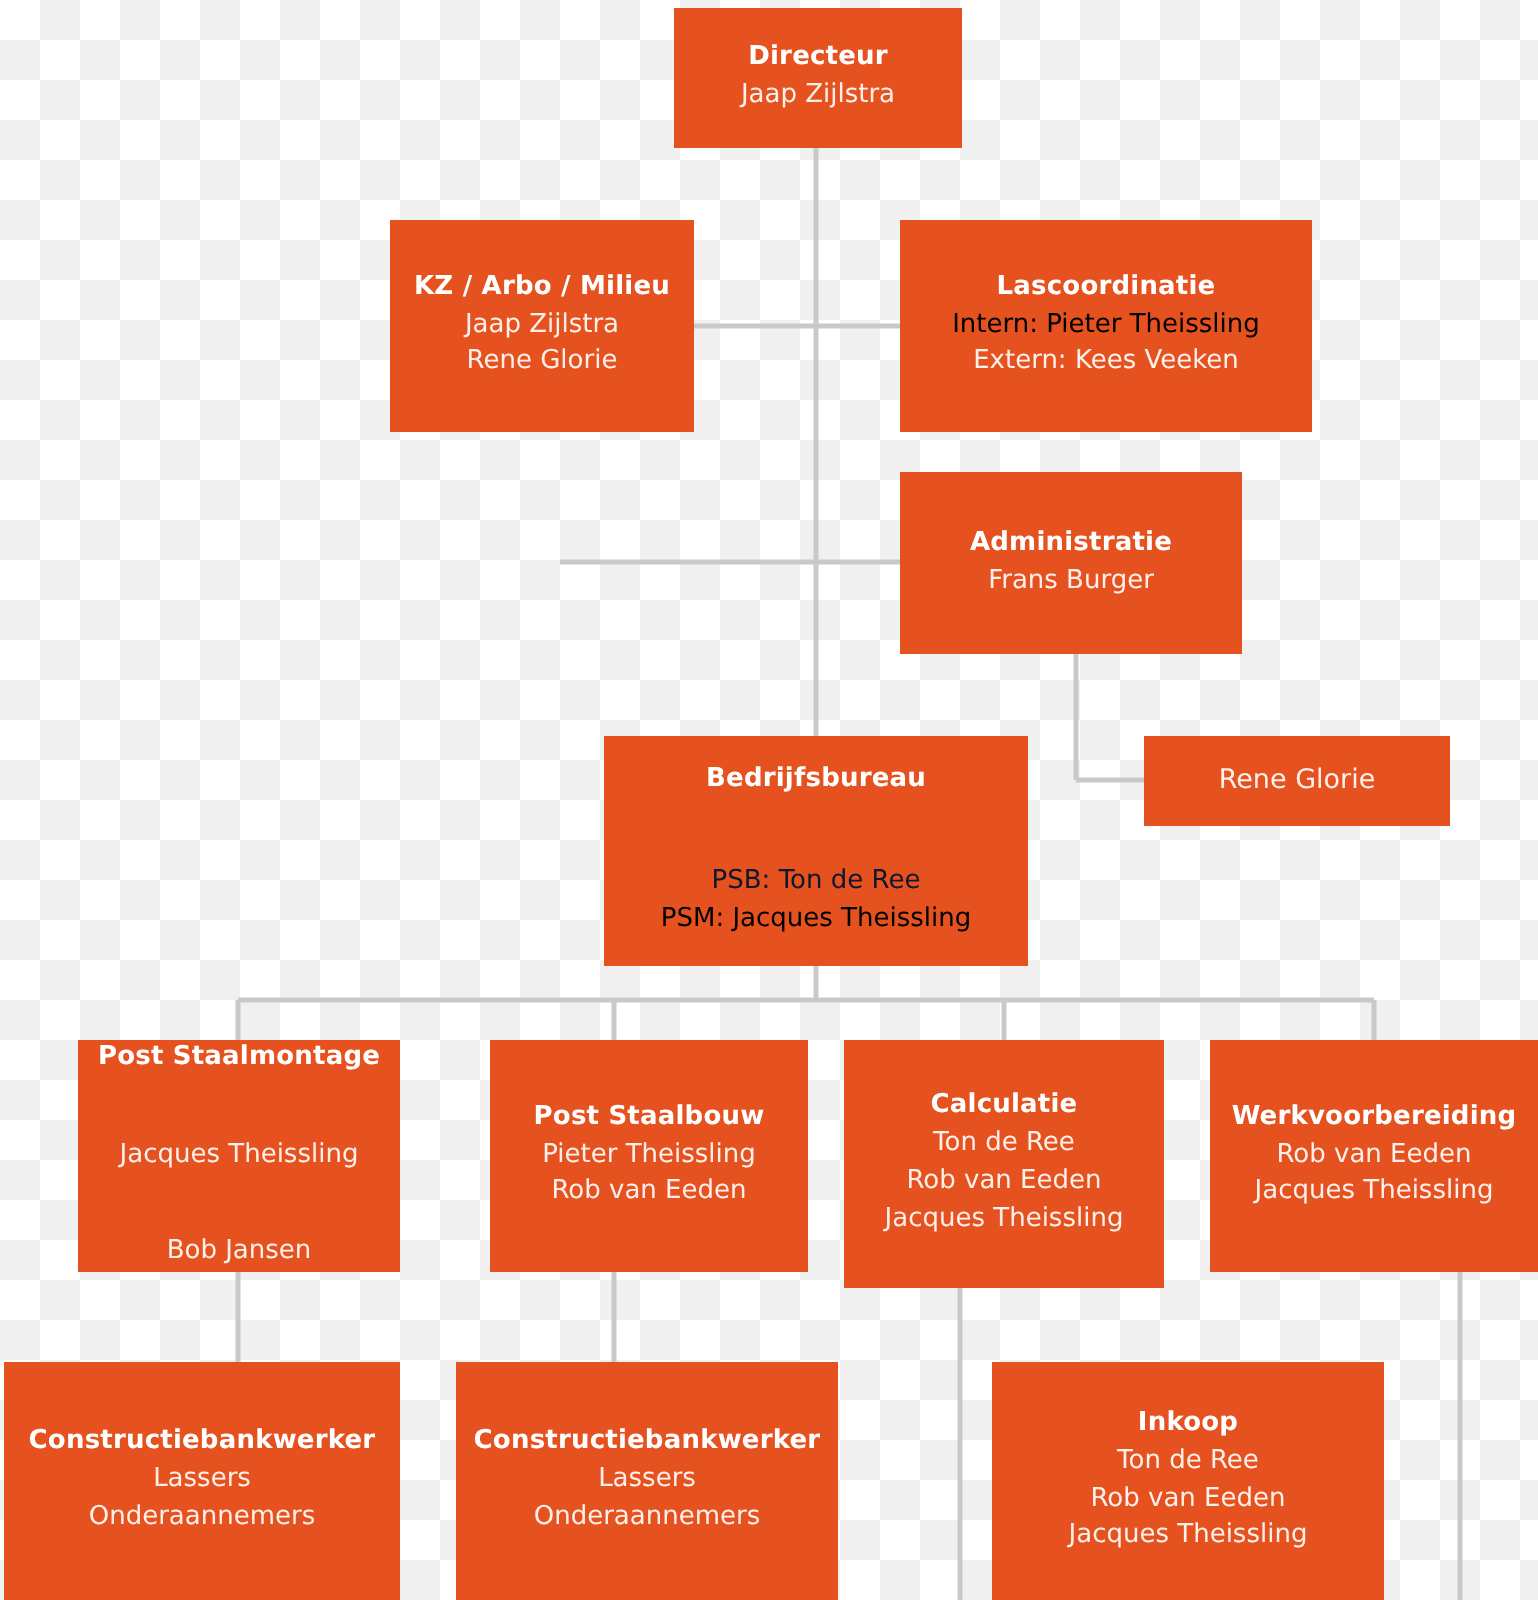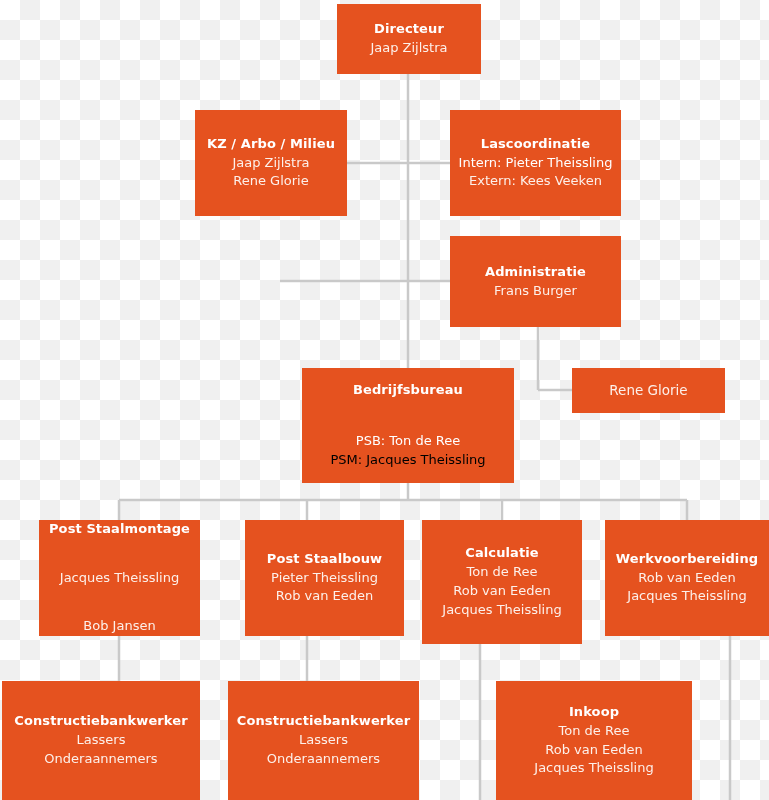--- a/index.html
+++ b/index.html
@@ -85,35 +85,35 @@
     </svg>
 <div class="node" style="left: 337px; top: 4px; width: 144px; height: 70px; background: rgb(229, 82, 31);">
       <div class="ttl">Directeur</div>
       <div class="ln" style="color: rgb(253, 240, 234);">Jaap Zijlstra</div>
     </div>
     <div class="node" style="left: 195px; top: 110px; width: 152px; height: 106px; background: rgb(229, 82, 31);">
       <div class="ttl">KZ / Arbo / Milieu</div>
       <div class="ln" style="color: rgb(253, 240, 234);">Jaap Zijlstra</div>
       <div class="ln" style="color: rgb(253, 240, 234);">Rene Glorie</div>
     </div>
-    <div class="node" style="left: 450px; top: 110px; width: 171px; height: 106px; background: rgb(229, 82, 31);">
+    <div class="node" style="left: 450px; top: 110px; width: 206px; height: 106px; background: rgb(229, 82, 31);">
       <div class="ttl">Lascoordinatie</div>
-      <div class="ln" style="color: #ffffff;">Intern: Pieter Theissling</div>
+      <div class="ln" style="color: #000000;">Intern: Pieter Theissling</div>
       <div class="ln" style="color: rgb(253, 240, 234);">Extern: Kees Veeken</div>
     </div>
     <div class="node" style="left: 450px; top: 236px; width: 171px; height: 91px; background: rgb(229, 82, 31); align-items: center;">
       <div class="ttl">Administratie</div>
       <div class="ln" style="color: rgb(253, 240, 234);">Frans Burger</div>
     </div>
     <div class="node single" style="left: 572px; top: 368px; width: 153px; height: 45px; background: rgb(229, 82, 31);">
       <div class="ln" style="color: rgb(253, 240, 234);">Rene Glorie</div>
     </div>
     <div class="node" style="left: 302px; top: 368px; width: 212px; height: 115px; background: rgb(229, 82, 31);">
       <div class="ttl">Bedrijfsbureau</div>
-      <div class="ln" style="color: #ffffff; margin-top: 32px;">PSB: Ton de Ree</div>
+      <div class="ln" style="color: #0f172a; margin-top: 32px;">PSB: Ton de Ree</div>
       <div class="ln" style="color: #000000;">PSM: Jacques Theissling</div>
     </div>
     <div class="node" style="left: 39px; top: 520px; width: 161px; height: 116px; background: rgb(229, 82, 31); justify-content: space-between;">
       <div class="ttl">Post Staalmontage</div>
       <div class="ln" style="color: rgb(253, 240, 234);">Jacques Theissling</div>
       <div class="ln" style="color: rgb(253, 240, 234);">Bob Jansen</div>
     </div>
     <div class="node" style="left: 228px; top: 520px; width: 159px; height: 116px; background: rgb(229, 82, 31); margin-left: 17px;">
       <div class="ttl">Post Staalbouw</div>
       <div class="ln" style="color: rgb(253, 240, 234);">Pieter Theissling</div>

